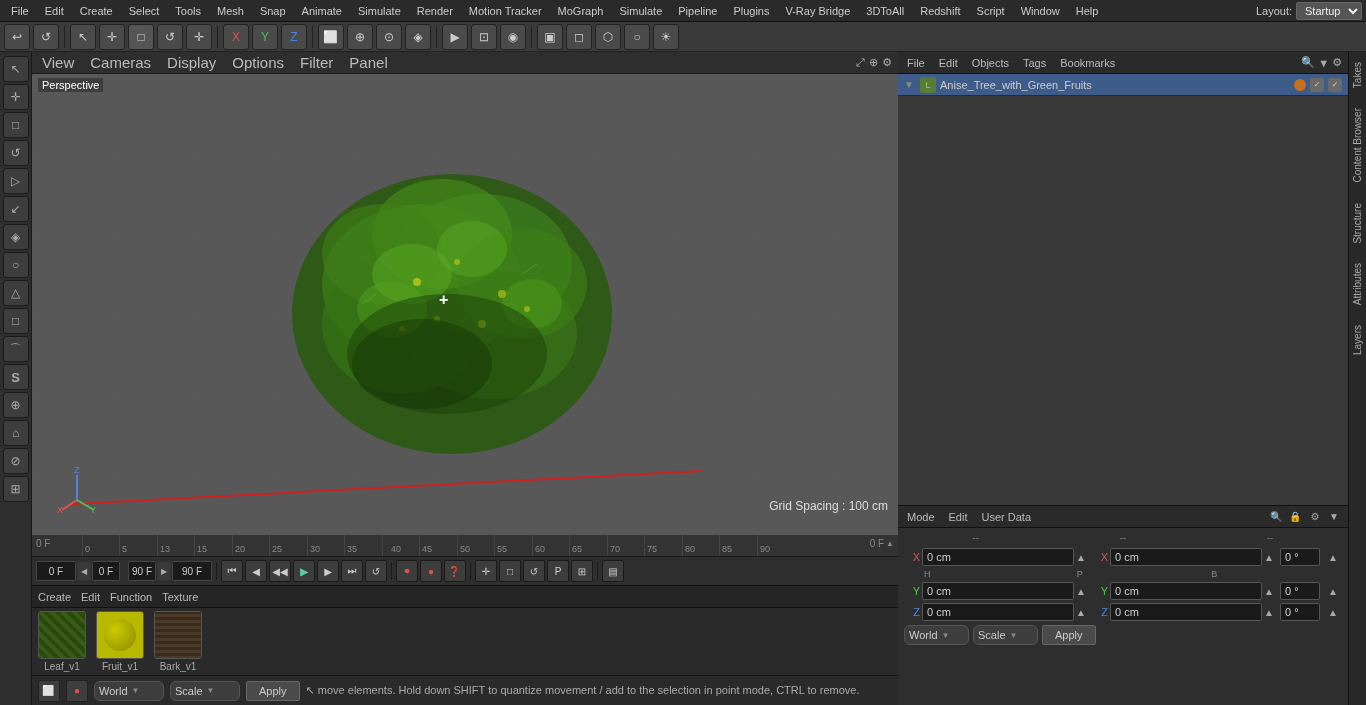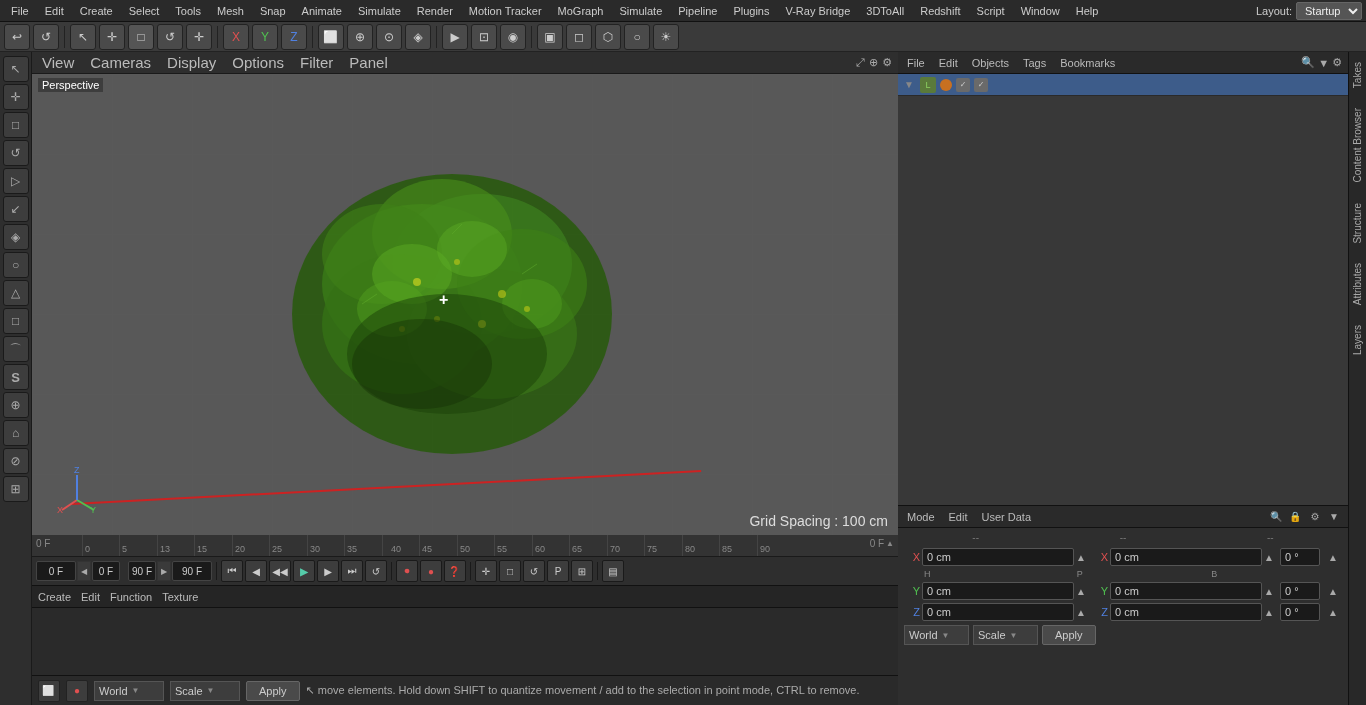--- a/index.html
+++ b/index.html
@@ -180,23 +180,23 @@
       left: 6px;
       font-size: 11px;
       color: #fff;
       background: rgba(0,0,0,0.3);
       padding: 1px 4px;
     }
 
     
     #grid-spacing {
       position: absolute;
-      bottom: 6px;
+      bottom: 22px;
       right: 10px;
-      font-size: 14px;
+      font-size: 12px;
       color: #ddd;
     }
 
     
     #crosshair {
       position: absolute;
       top: 47%;
       left: 47%;
       font-size: 16px;
       color: #fff;
@@ -429,21 +429,21 @@
       font-size: 10px;
       color: #ccc;
     }
     .bb-dropdown {
       height: 20px;
       background: #3d3d3d;
       border: 1px solid #555;
       color: #ccc;
       font-size: 11px;
       padding: 0 4px;
-      border-radius: 0;
+      border-radius: 6px;
       display: flex;
       align-items: center;
       gap: 4px;
       cursor: pointer;
       min-width: 70px;
     }
     .bb-dropdown::after {
       content: '▼';
       font-size: 8px;
       color: #888;
@@ -857,20 +857,43 @@
 
     </div>
 
     <div id="materials-panel">
       <div id="mat-toolbar">
         <div class="mat-toolbar-item">Create</div>
         <div class="mat-toolbar-item">Edit</div>
         <div class="mat-toolbar-item">Function</div>
         <div class="mat-toolbar-item">Texture</div>
       </div>
+      <div id="mat-list">
+
+        <div class="mat-item">
+          <div class="mat-preview">
+            <div class="leaf-pattern"></div>
+          </div>
+          <div class="mat-label">Leaf_v1</div>
+        </div>
+
+        <div class="mat-item">
+          <div class="mat-preview" style="background:#b8b800;display:flex;align-items:center;justify-content:center;">
+            <div class="fruit-preview"></div>
+          </div>
+          <div class="mat-label">Fruit_v1</div>
+        </div>
+
+        <div class="mat-item">
+          <div class="mat-preview">
+            <div class="bark-preview"></div>
+          </div>
+          <div class="mat-label">Bark_v1</div>
+        </div>
+      </div>
     </div>
 
     <div id="bottom-bar">
       <div class="bb-btn">⬜</div>
       <div class="bb-btn" style="color:#e05050;">●</div>
       <div class="bb-dropdown">
         <span>World</span>
       </div>
       <div class="bb-dropdown">
         <span>Scale</span>
@@ -894,20 +917,21 @@
           <span class="obj-search-icon">🔍</span>
           <span class="obj-search-icon">▼</span>
           <span class="obj-search-icon">⚙</span>
         </div>
       </div>
 
       <div id="objects-list" style="height:calc(100% - 22px - 200px);">
         <div class="obj-row selected">
           <div class="obj-expand">▼</div>
           <div class="obj-icon" style="background:#5a7a3a;color:#8cd060;font-size:9px;">L</div>
+          <div class="obj-name">Anise_Tree_with_Green_Fruits</div>
           <div class="obj-color-dot" style="background:#c87020;"></div>
           <div class="obj-check" style="background:#6a6a6a;">✓</div>
           <div class="obj-check" style="background:#6a6a6a;">✓</div>
         </div>
       </div>
 
       <div id="attributes-panel">
         <div id="attr-toolbar">
           <div class="attr-toolbar-item">Mode</div>
           <div class="attr-toolbar-item">Edit</div>

